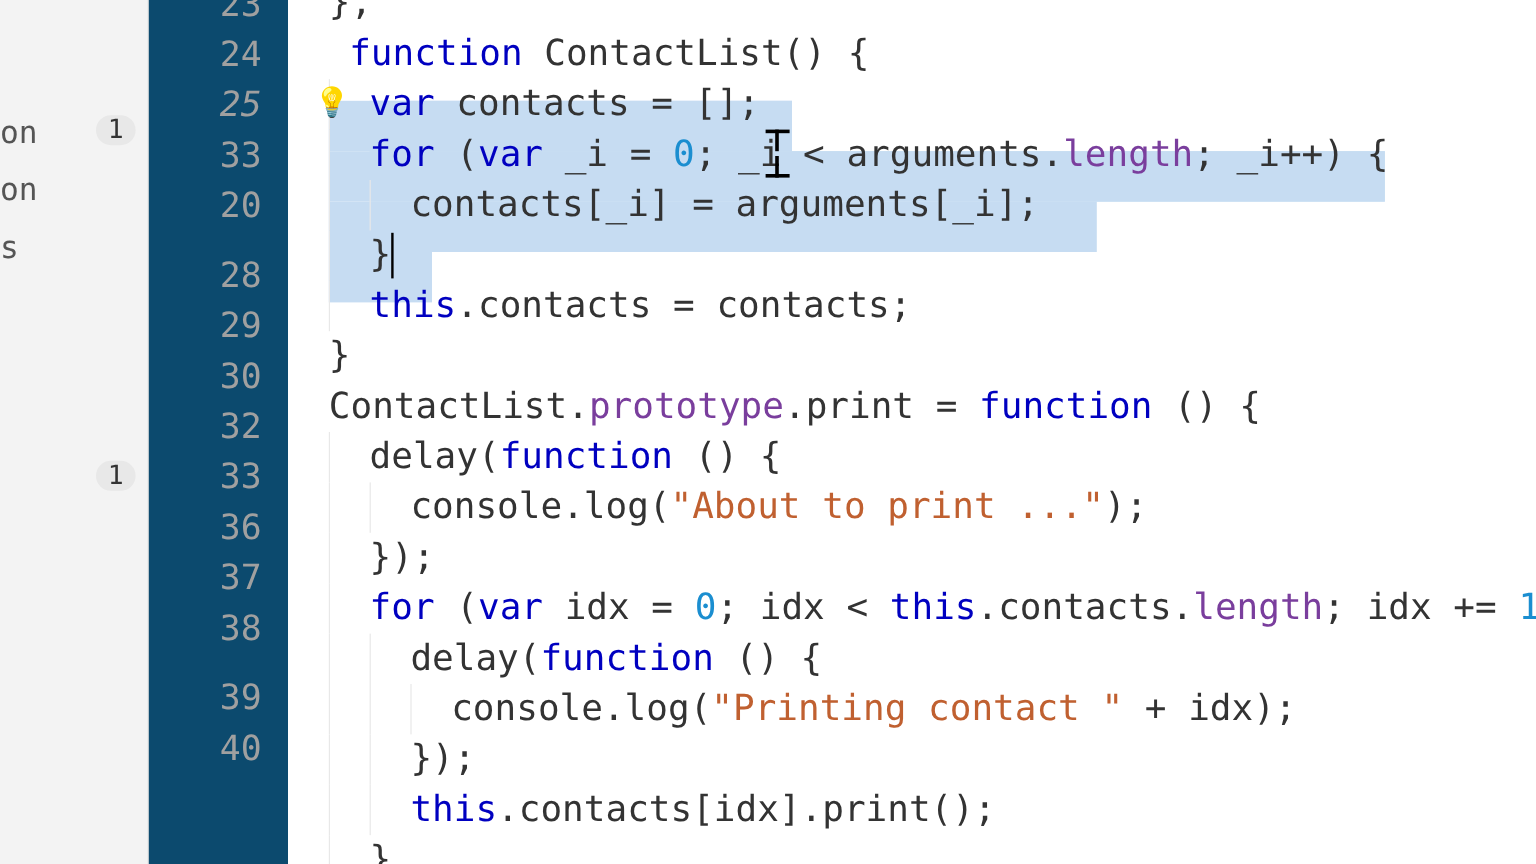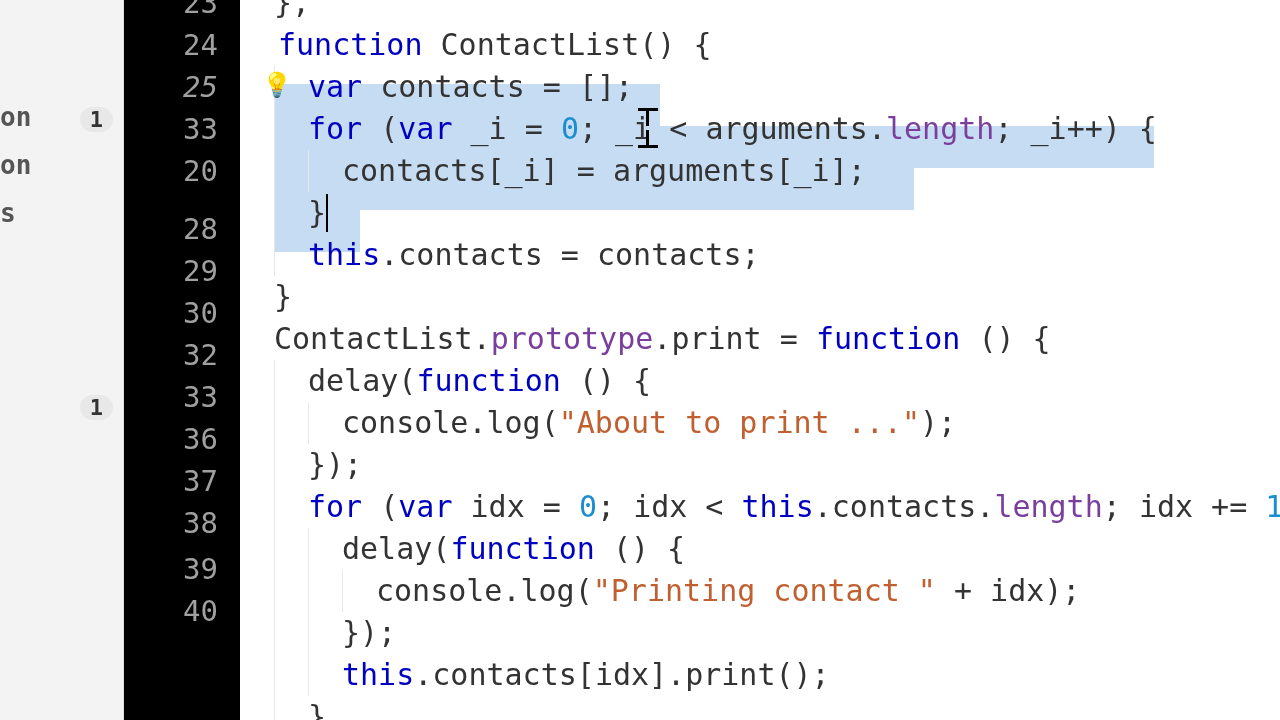--- a/index.html
+++ b/index.html
@@ -16,27 +16,26 @@
     position: absolute;
     left: 0; top: 0;
     width: 124px;
     height: 720px;
     background: #f3f3f3;
     border-right: 1px solid #e0e0e0;
     overflow: hidden;
   }
   .sidebar-item {
     display: flex;
-    align-items: flex-end;
+    align-items: flex-start;
     justify-content: flex-end;
     padding: 6px 10px 6px 0;
     font-size: 26px;
     color: #555;
     height: 48px;
-    font-weight: bold;
   }
   .sidebar-label {
     flex: 1;
     overflow: hidden;
     white-space: nowrap;
     text-align: left;
   }
   .sidebar-badge {
     background: #e8e8e8;
     border-radius: 14px;
@@ -44,21 +43,21 @@
     color: #333;
     font-size: 22px;
     min-width: 28px;
     text-align: center;
   }
   .gutter {
     position: absolute;
     left: 124px; top: 0;
     width: 116px;
     height: 720px;
-    background: #000000;
+    background: #0c4a6e;
   }
   .line-number {
     height: 42px;
     line-height: 42px;
     text-align: right;
     padding-right: 22px;
     color: #a0a0a0;
     font-size: 29px;
     user-select: none;
   }
@@ -184,36 +183,36 @@
     <div class="line-number" style="margin-top: 0px;">33</div>
     <div class="line-number" style="margin-top: 0px;">20</div>
     <div class="line-number" style="margin-top: 16px;">28</div>
     <div class="line-number" style="margin-top: 0px;">29</div>
     <div class="line-number" style="margin-top: 0px;">30</div>
     <div class="line-number" style="margin-top: 0px;">32</div>
     <div class="line-number" style="margin-top: 0px;">33</div>
     <div class="line-number" style="margin-top: 0px;">36</div>
     <div class="line-number" style="margin-top: 0px;">37</div>
     <div class="line-number" style="margin-top: 0px;">38</div>
-    <div class="line-number" style="margin-top: 4px;">39</div>
+    <div class="line-number" style="margin-top: 16px;">39</div>
     <div class="line-number" style="margin-top: 0px;">40</div>
   </div>
 
 <div class="editor" id="editor">
   <div class="selection-layer" id="sel-layer">
       <div class="sel-block" style="top: 84px; left: 34px; width: 386px; height: 42px;"></div>
       <div class="sel-block" style="top: 84px; left: 68px; width: 352px; height: 42px;"></div>
       <div class="sel-block" style="top: 126px; left: 34px; width: 880px; height: 42px;"></div>
       <div class="sel-block" style="top: 126px; left: 68px; width: 846px; height: 42px;"></div>
       <div class="sel-block" style="top: 168px; left: 34px; width: 640px; height: 42px;"></div>
       <div class="sel-block" style="top: 210px; left: 34px; width: 86px; height: 42px;"></div>
     </div>
   <div class="code-content" id="code-content">
       <div class="code-line" style="top: -18px; position: absolute; left: 0px; right: 0px;"><span style="padding-left: 34px;"><span class="punct">},</span></span></div>
-      <div class="code-line" style="top: 24px; position: absolute; left: 4px; right: 0px;"><span style="padding-left: 34px;"><span class="kw">function</span><span class="punct"> </span><span class="fn">ContactList</span><span class="punct">() {</span></span></div>
+      <div class="code-line" style="top: 24px; position: absolute; left: 17px; right: 0px;"><span style="padding-left: 34px;"><span class="kw">function</span><span class="punct"> </span><span class="fn">ContactList</span><span class="punct">() {</span></span></div>
       <div class="code-line" style="top: 66px; position: absolute; left: 0px; right: 0px;"><div class="indent-guide" style="left: 34px; top: 0px; height: 42px;"></div><span class="bulb" style="top: 6px; left: 24px;">💡</span><span style="padding-left: 68px;"><span class="kw">var</span><span class="punct"> </span><span class="ident">contacts</span><span class="punct"> = [];</span></span></div>
       <div class="code-line" style="top: 108px; position: absolute; left: 0px; right: 0px;"><div class="indent-guide" style="left: 34px; top: 0px; height: 42px;"></div><span style="padding-left: 68px;"><span class="kw">for</span><span class="punct"> (</span><span class="kw">var</span><span class="punct"> </span><span class="ident">_i</span><span class="punct"> = </span><span class="num">0</span><span class="punct">; </span><span class="ident">_i</span><span class="punct"> &lt; </span><span class="ident">arguments</span><span class="punct">.</span><span class="prop">length</span><span class="punct">; </span><span class="ident">_i</span><span class="punct">++) {</span></span></div>
       <div class="code-line" style="top: 150px; position: absolute; left: 0px; right: 0px;"><div class="indent-guide" style="left: 34px; top: 0px; height: 42px;"></div><div class="indent-guide" style="left: 68px; top: 0px; height: 42px;"></div><span style="padding-left: 102px;"><span class="ident">contacts</span><span class="punct">[</span><span class="ident">_i</span><span class="punct">] = </span><span class="ident">arguments</span><span class="punct">[</span><span class="ident">_i</span><span class="punct">];</span></span></div>
       <div class="code-line" style="top: 192px; position: absolute; left: 0px; right: 0px;"><div class="indent-guide" style="left: 34px; top: 0px; height: 42px;"></div><span style="padding-left: 68px;"><span class="punct">}</span></span><div class="caret" style="left: 86px; top: 2px;"></div></div>
       <div class="code-line" style="top: 234px; position: absolute; left: 0px; right: 0px;"><div class="indent-guide" style="left: 34px; top: 0px; height: 42px;"></div><span style="padding-left: 68px;"><span class="this">this</span><span class="punct">.</span><span class="ident">contacts</span><span class="punct"> = </span><span class="ident">contacts</span><span class="punct">;</span></span></div>
       <div class="code-line" style="top: 276px; position: absolute; left: 0px; right: 0px;"><span style="padding-left: 34px;"><span class="punct">}</span></span></div>
       <div class="code-line" style="top: 318px; position: absolute; left: 0px; right: 0px;"><span style="padding-left: 34px;"><span class="ident">ContactList</span><span class="punct">.</span><span class="prop">prototype</span><span class="punct">.</span><span class="ident">print</span><span class="punct"> = </span><span class="kw">function</span><span class="punct"> () {</span></span></div>
       <div class="code-line" style="top: 360px; position: absolute; left: 0px; right: 0px;"><div class="indent-guide" style="left: 34px; top: 0px; height: 42px;"></div><span style="padding-left: 68px;"><span class="ident">delay</span><span class="punct">(</span><span class="kw">function</span><span class="punct"> () {</span></span></div>
       <div class="code-line" style="top: 402px; position: absolute; left: 0px; right: 0px;"><div class="indent-guide" style="left: 34px; top: 0px; height: 42px;"></div><div class="indent-guide" style="left: 68px; top: 0px; height: 42px;"></div><span style="padding-left: 102px;"><span class="ident">console</span><span class="punct">.</span><span class="ident">log</span><span class="punct">(</span><span class="str">"About to print ..."</span><span class="punct">);</span></span></div>
       <div class="code-line" style="top: 444px; position: absolute; left: 0px; right: 0px;"><div class="indent-guide" style="left: 34px; top: 0px; height: 42px;"></div><span style="padding-left: 68px;"><span class="punct">});</span></span></div>

